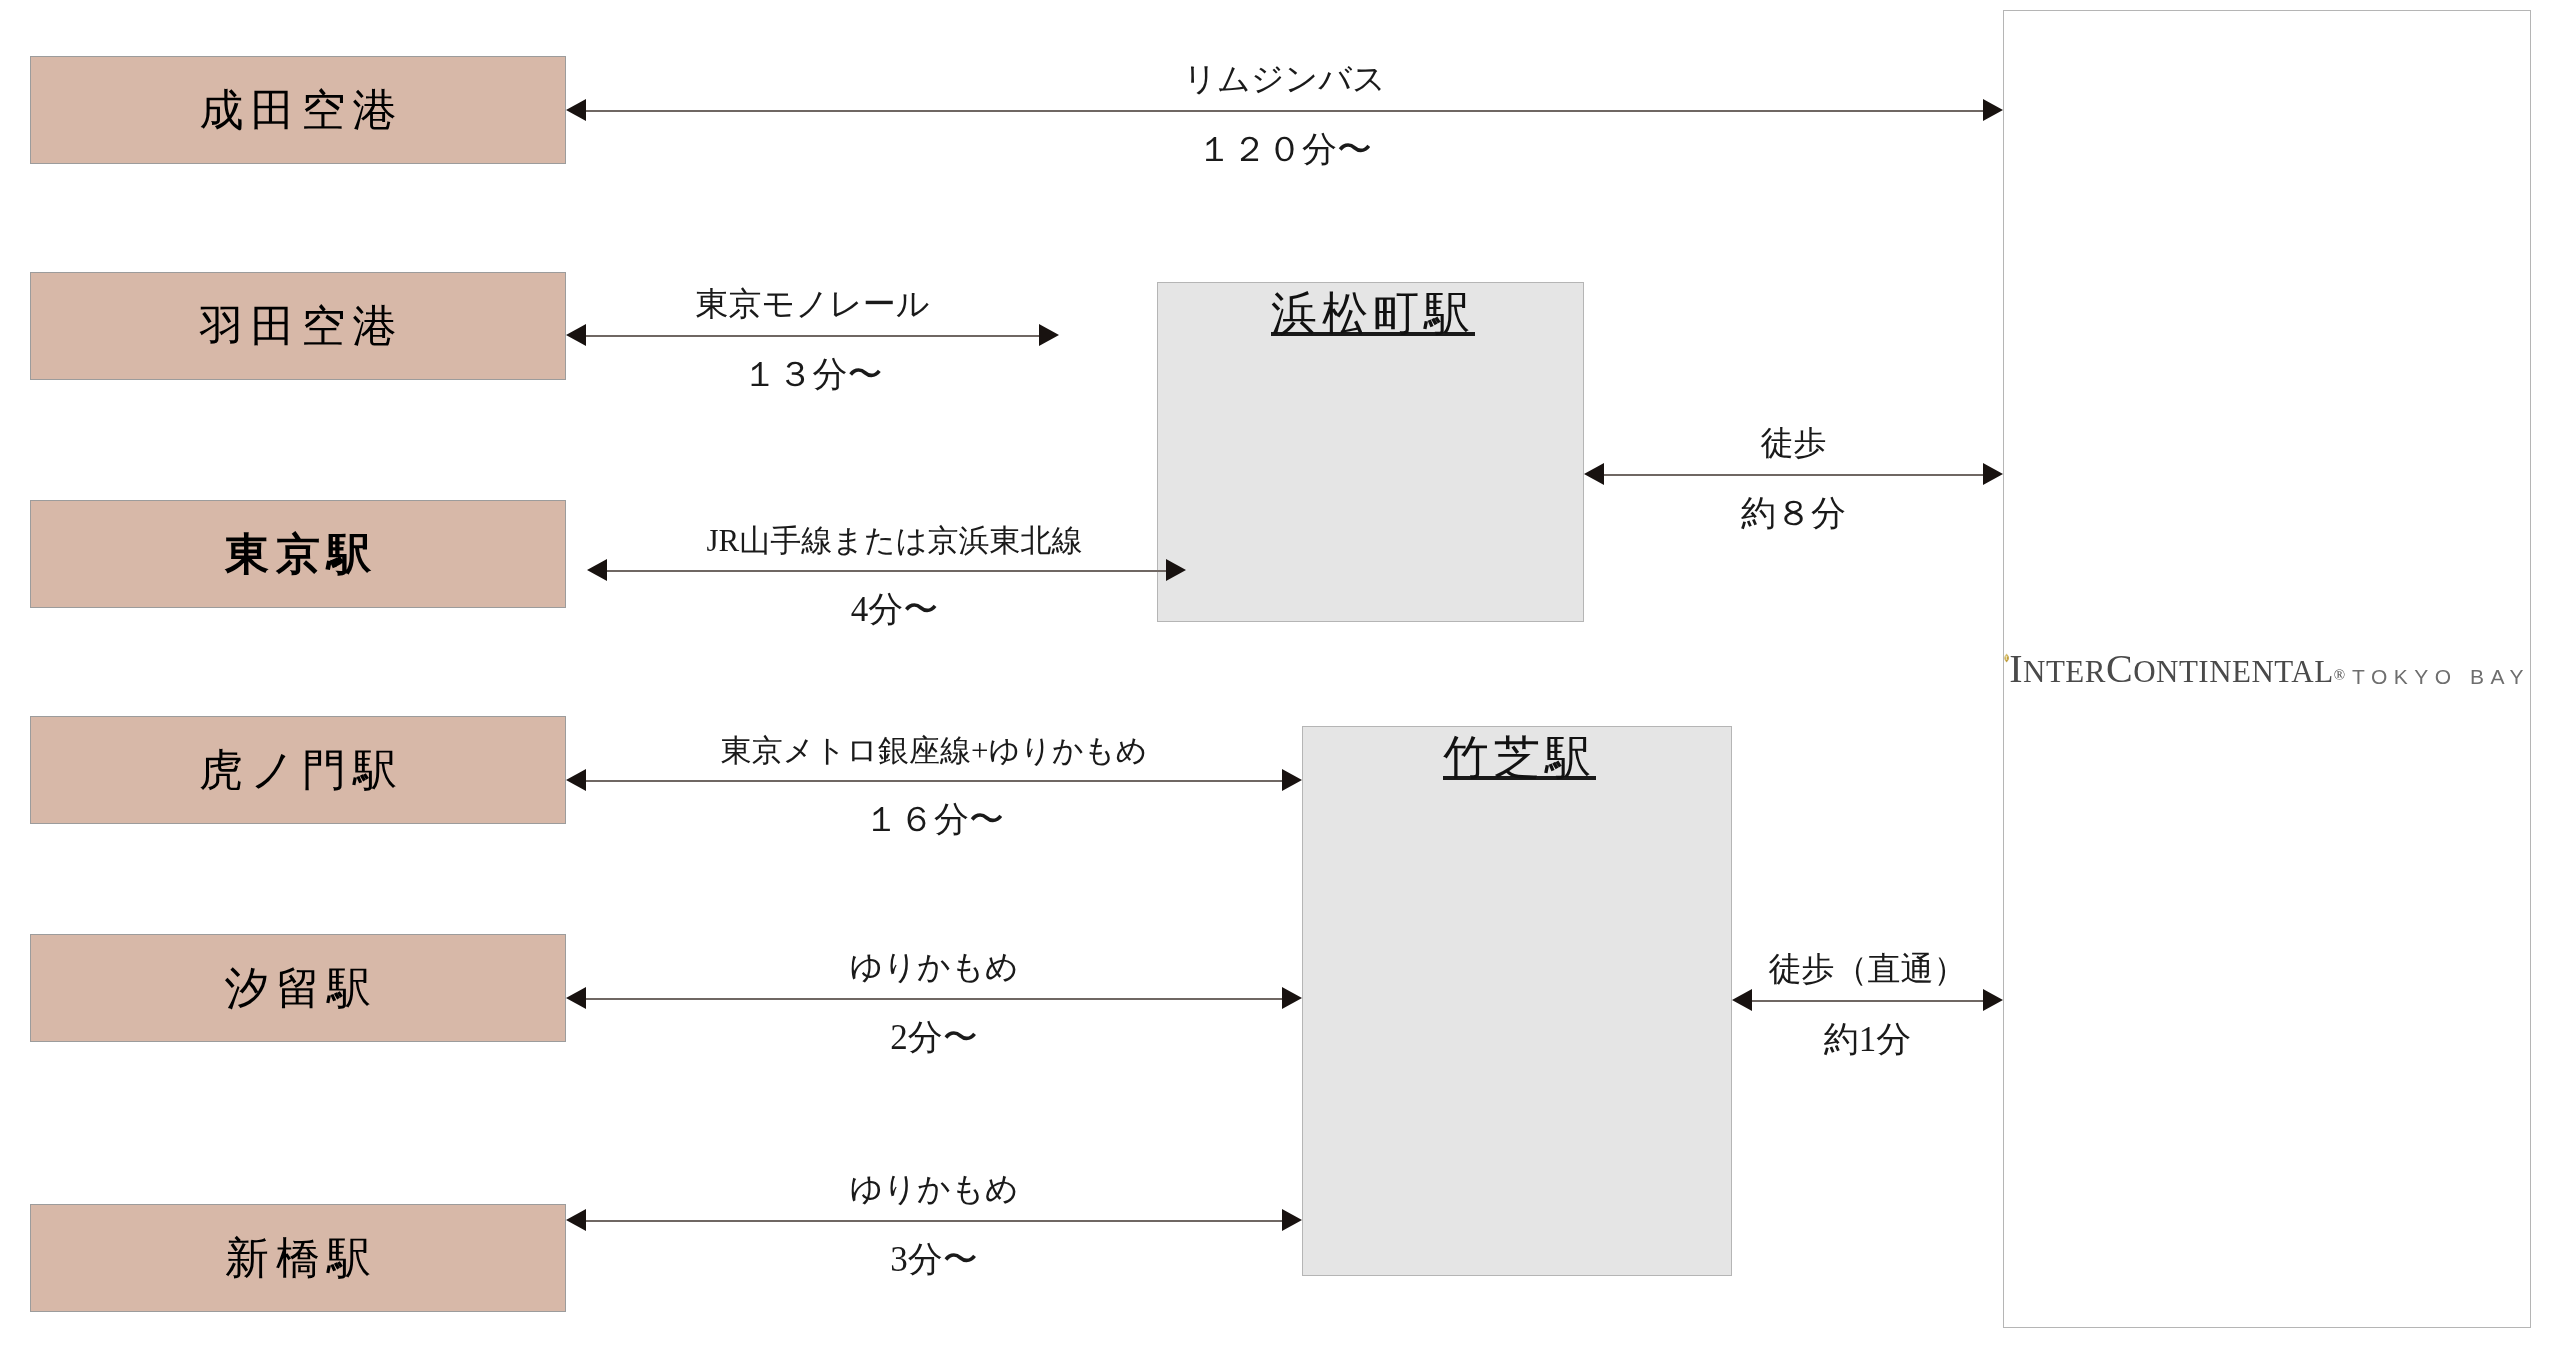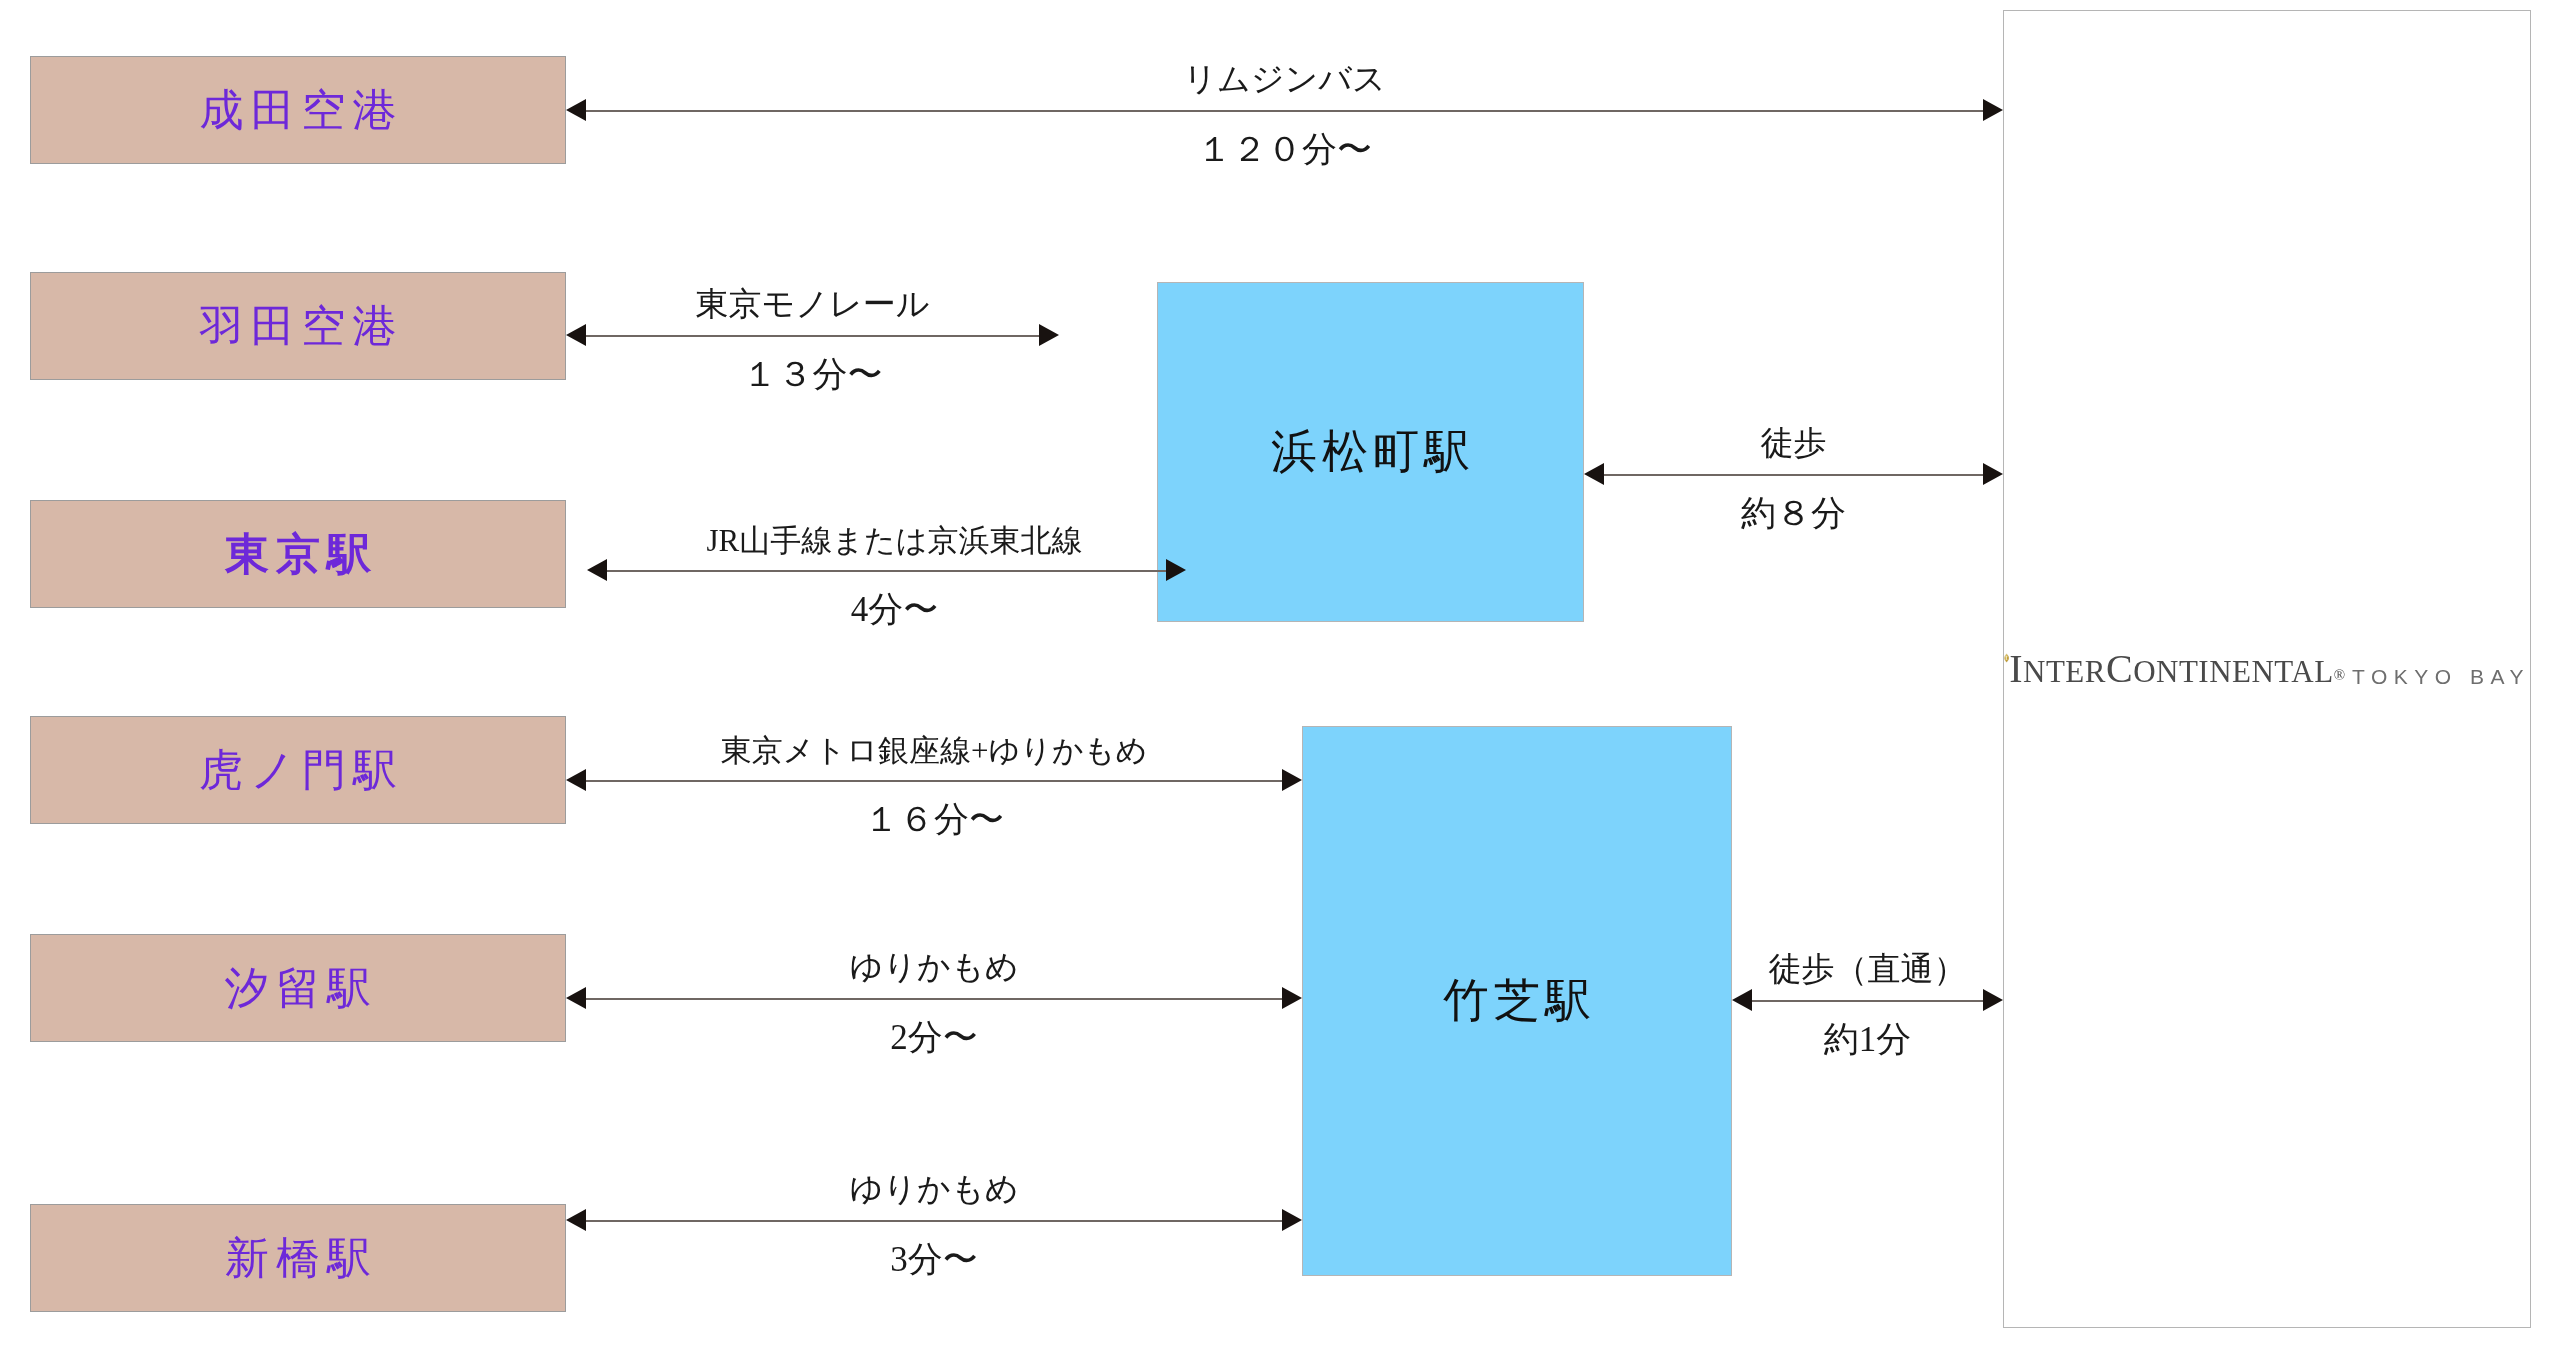--- a/index.html
+++ b/index.html
@@ -31,33 +31,33 @@
     border: 1px solid #9c9c9c;
     box-sizing: border-box;
     display: flex;
     align-items: center;
     justify-content: center;
   }
   .origin-label {
     font-size: 44px;
     letter-spacing: 7px;
     text-indent: 7px;
-    color: #6d28d9;
+    color: #000000;
     white-space: nowrap;
   }
 
   
   .hub-box {
     position: absolute;
-    background: #7dd3fc;
+    background: #e5e5e5;
     border: 1px solid #b5b5b5;
     box-sizing: border-box;
     display: flex;
-    align-items: center;
     justify-content: center;
+    text-decoration: underline;
   }
   .hub-label {
     font-size: 46px;
     letter-spacing: 5px;
     text-indent: 5px;
     color: #111111;
     white-space: nowrap;
   }
 
   

